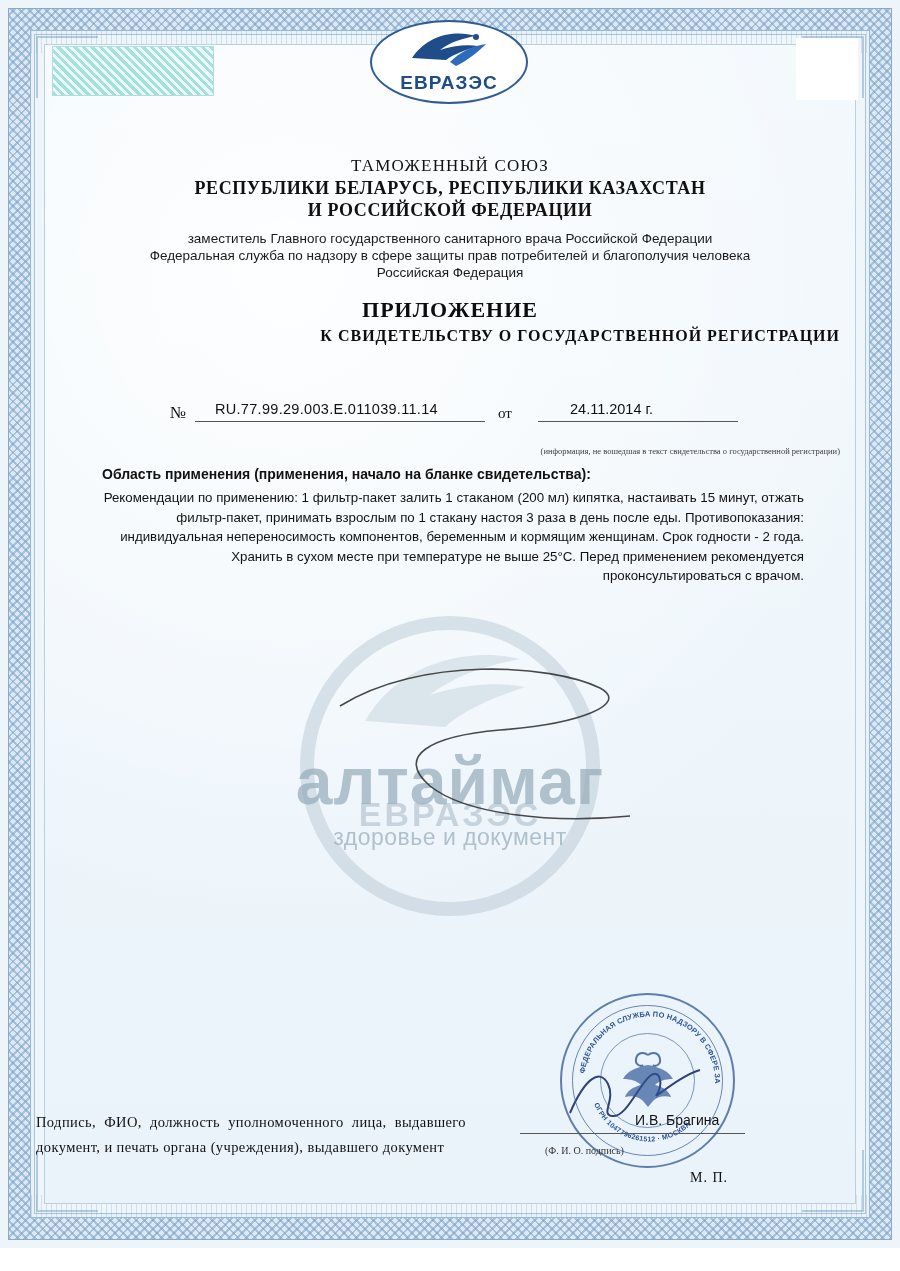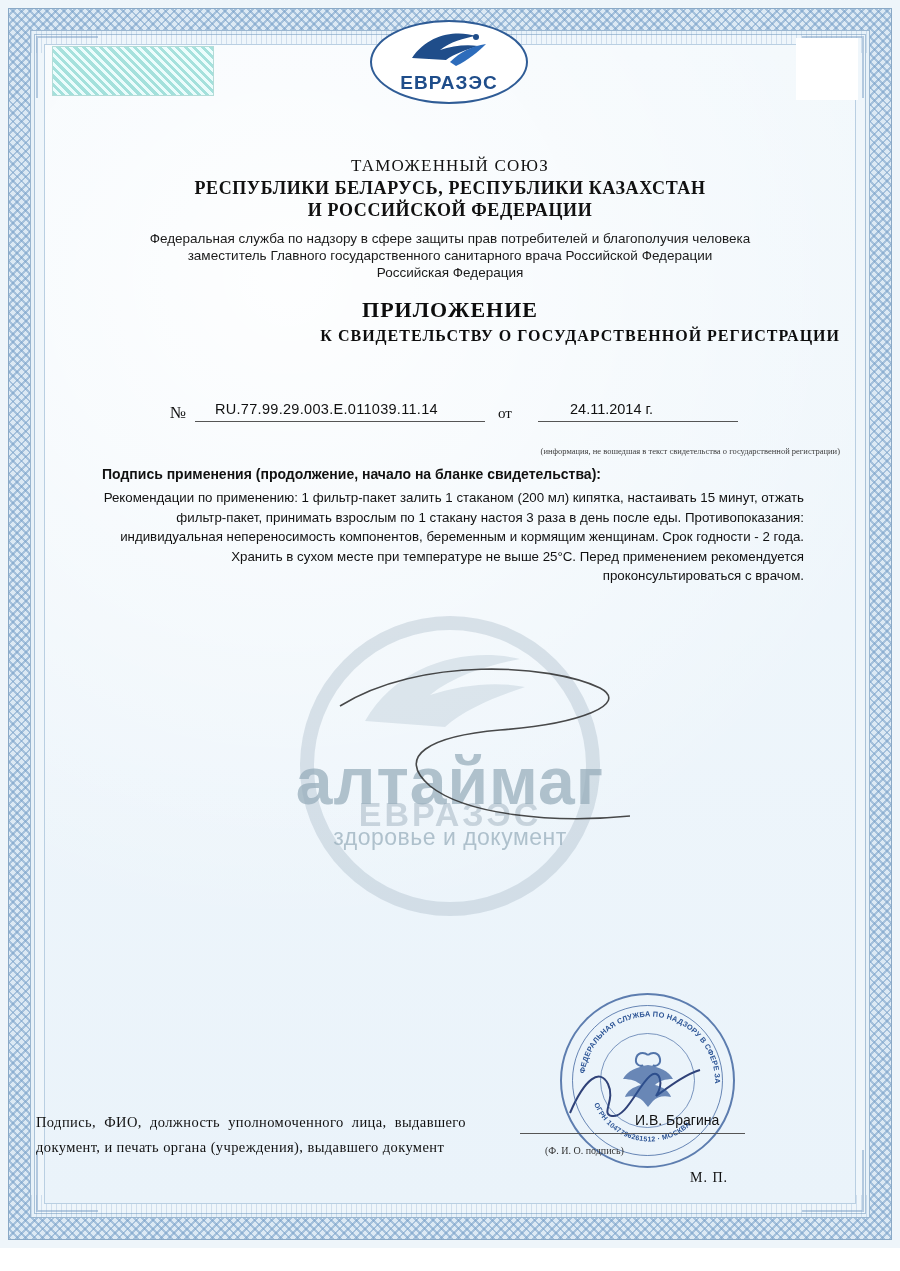--- a/index.html
+++ b/index.html
@@ -435,41 +435,41 @@
         </svg>
         <div class="logo-text">ЕВРАЗЭС</div>
       </div>
     </div>
 
     <div class="head-block">
       <div class="t1">ТАМОЖЕННЫЙ СОЮЗ</div>
       <div class="t2">РЕСПУБЛИКИ БЕЛАРУСЬ, РЕСПУБЛИКИ КАЗАХСТАН</div>
       <div class="t3">И РОССИЙСКОЙ ФЕДЕРАЦИИ</div>
       <div class="org">
+        <div>заместитель Главного государственного санитарного врача Российской Федерации</div>
         <div>Федеральная служба по надзору в сфере защиты прав потребителей и благополучия человека</div>
-        <div>заместитель Главного государственного санитарного врача Российской Федерации</div>
         <div>Российская Федерация</div>
       </div>
 
       <div class="title-big title-1">ПРИЛОЖЕНИЕ</div>
       <div class="title-big title-2">К СВИДЕТЕЛЬСТВУ О ГОСУДАРСТВЕННОЙ РЕГИСТРАЦИИ</div>
     </div>
 
     <div class="numrow">
       <span class="nolabel">№</span>
       <span class="noline"></span>
       <span class="noval">RU.77.99.29.003.Е.011039.11.14</span>
       <span class="otlabel">от</span>
       <span class="otline"></span>
       <span class="otval">24.11.2014 г.</span>
     </div>
     <div class="subcaption">(информация, не вошедшая в текст свидетельства о государственной регистрации)</div>
 
     <div class="body-block">
-      <div class="body-title">Подпись применения (продолжение, начало на бланке свидетельства):</div>
+      <div class="body-title">Область применения (применения, начало на бланке свидетельства):</div>
       <div class="body-text">Рекомендации по применению: 1 фильтр-пакет залить 1 стаканом (200 мл) кипятка, настаивать 15 минут, отжать фильтр-пакет, принимать взрослым по 1 стакану настоя 3 раза в день после еды. Противопоказания: индивидуальная непереносимость компонентов, беременным и кормящим женщинам. Срок годности - 2 года. Хранить в сухом месте при температуре не выше 25°С. Перед применением рекомендуется проконсультироваться с врачом.</div>
     </div>
 
     <div class="wm-eurasec">
       <div class="wm-eurasec-text">ЕВРАЗЭС</div>
     </div>
     <svg class="wm-bird" width="190" height="120" viewBox="0 0 190 120">
       <path d="M10 80 C45 20, 115 6, 165 18 C135 24, 100 34, 75 54 C105 44, 140 40, 170 46 C140 56, 110 68, 90 86 Z" fill="#8ba3b5"></path>
     </svg>
     <div class="wm-brand">

